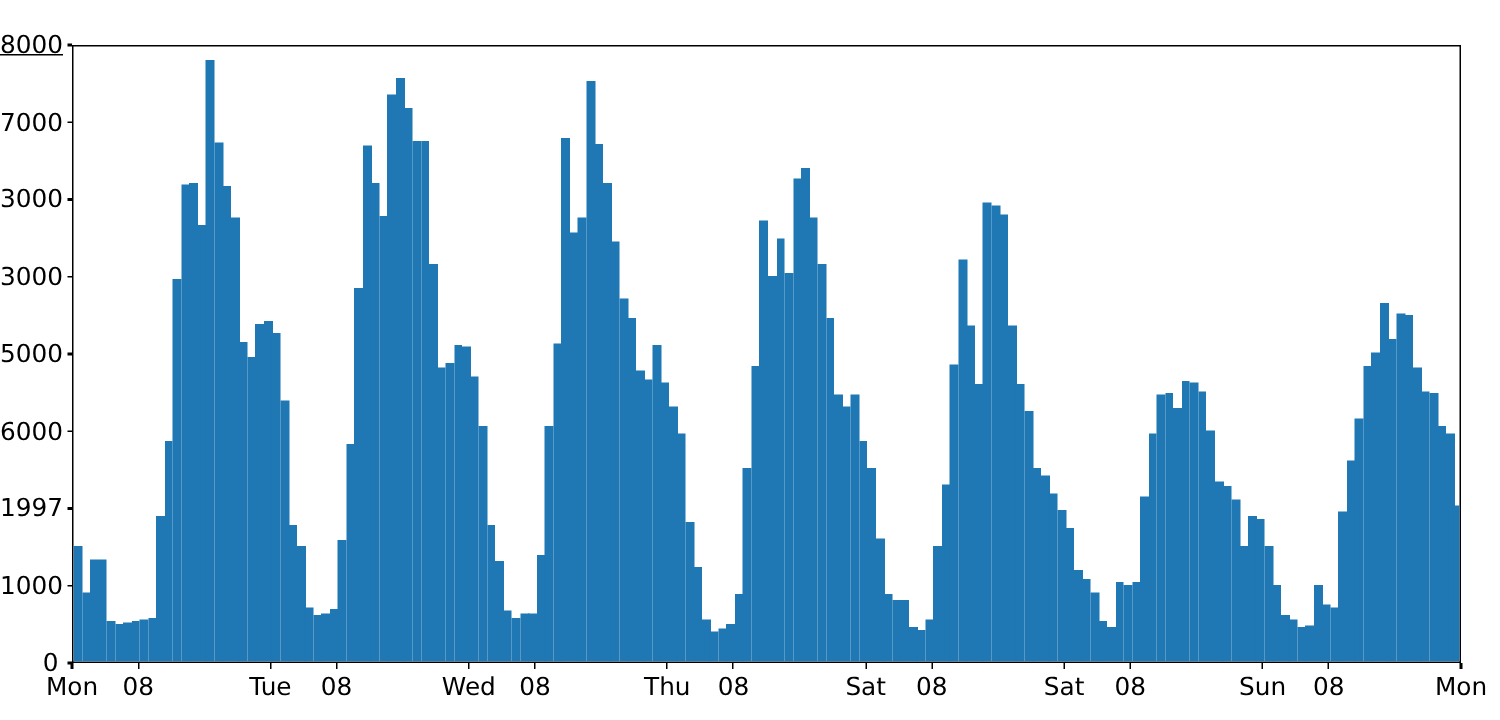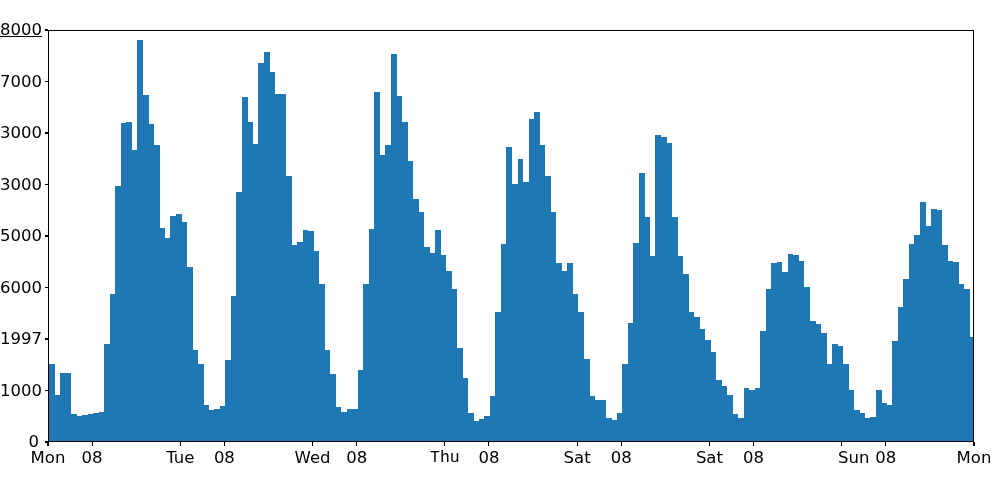--- a/index.html
+++ b/index.html
@@ -303,24 +303,24 @@
       <div class="xtick-line" style="left: 885.26px;"></div>
       <div class="xtick-line" style="left: 973.45px;"></div>
     </div>
   <div id="xtick-labels">
       <div class="xtl" style="left: 48px;">Mon</div>
       <div class="xtl" style="left: 92.0952px;">08</div>
       <div class="xtl" style="left: 180.286px;">Tue</div>
       <div class="xtl" style="left: 224.381px;">08</div>
       <div class="xtl" style="left: 312.571px;">Wed</div>
       <div class="xtl" style="left: 356.667px;">08</div>
-      <div class="xtl" style="left: 444.857px; font-family: Liberation Mono, monospace;">Thu</div>
+      <div class="xtl" style="left: 444.857px;">Thu</div>
       <div class="xtl" style="left: 488.952px;">08</div>
       <div class="xtl" style="left: 577.143px;">Sat</div>
       <div class="xtl" style="left: 621.238px;">08</div>
       <div class="xtl" style="left: 709.429px;">Sat</div>
       <div class="xtl" style="left: 753.524px;">08</div>
-      <div class="xtl" style="left: 841.714px; margin-left: 12px;">Sun</div>
+      <div class="xtl" style="left: 841.714px;">Sun</div>
       <div class="xtl" style="left: 885.81px;">08</div>
       <div class="xtl" style="left: 974px;">Mon</div>
     </div>
 
 </div>
 
 </body></html>

